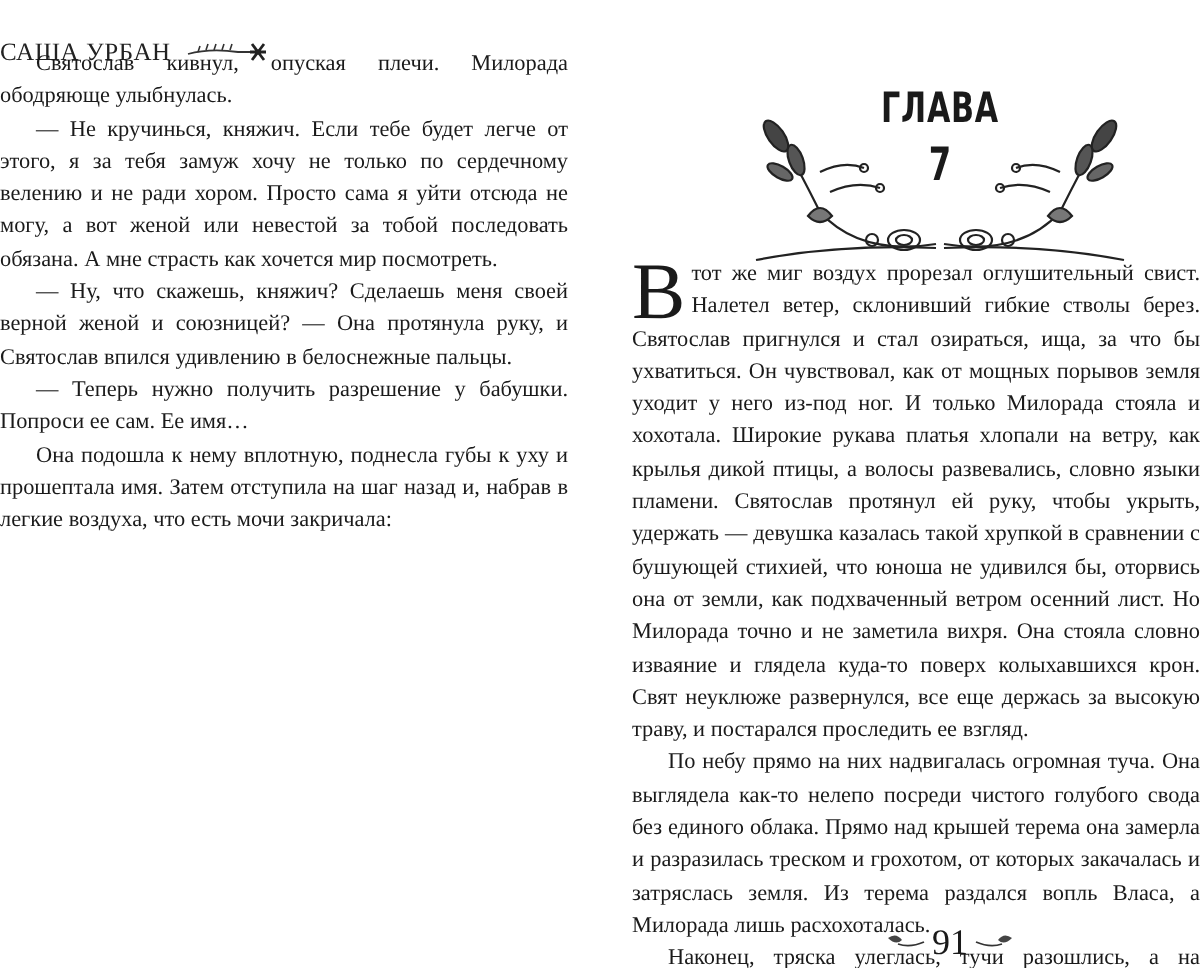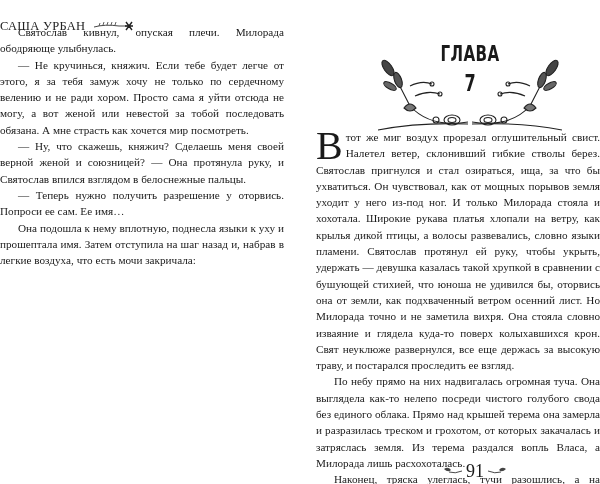--- a/index.html
+++ b/index.html
@@ -42,23 +42,23 @@
     <svg class="orn" viewBox="0 0 44 14">
       <path d="M1 8 Q12 5 26 7 L34 7" stroke="#333" stroke-width="0.9" fill="none"></path>
       <path d="M6 7 l1 -3 M10 6 l1 -3 M14 6 l1 -3 M18 6 l1 -3 M22 6 l1 -3" stroke="#333" stroke-width="0.8"></path>
       <path d="M36 7 l-3 -4 M36 7 l3 -4 M36 7 l-3 4 M36 7 l3 4 M36 7 l-4 0 M36 7 l4 0" stroke="#222" stroke-width="1.4"></path>
       <circle cx="36" cy="7" r="1.3" fill="#222"></circle>
     </svg>
   </div>
   <div class="text-block left-text">
     <p>Святослав кивнул, опуская плечи. Милорада ободряюще улыбнулась.</p>
     <p>— Не кручинься, княжич. Если тебе будет легче от этого, я за тебя замуж хочу не только по сердечному велению и не ради хором. Просто сама я уйти отсюда не могу, а вот женой или невестой за тобой последовать обязана. А мне страсть как хочется мир посмотреть.</p>
-    <p>— Ну, что скажешь, княжич? Сделаешь меня своей верной женой и союзницей? — Она протянула руку, и Святослав впился взглядом в белоснежные пальцы.</p>
-    <p>— Теперь нужно получить разрешение у оторвись. Попроси ее сам. Ее имя…</p>
-    <p>Она подошла к нему вплотную, поднесла языки к уху и прошептала имя. Затем отступила на шаг назад и, набрав в легкие воздуха, что есть мочи закричала:</p>
+    <p>— Ну, что скажешь, княжич? Сделаешь меня своей верной женой и союзницей? — Она протянула руку, и Святослав впился удивлению в белоснежные пальцы.</p>
+    <p>— Теперь нужно получить разрешение у бабушки. Попроси ее сам. Ее имя…</p>
+    <p>Она подошла к нему вплотную, поднесла губы к уху и прошептала имя. Затем отступила на шаг назад и, набрав в легкие воздуха, что есть мочи закричала:</p>
   </div>
 </div>
 
 <div class="page page-right"></div>
 
 <div class="chapter-head">
   <div class="chapter-title">ГЛАВА</div>
   <div class="chapter-num">7</div>
   <svg class="floral" viewBox="0 0 200 80">
     <g fill="none" stroke="#222" stroke-width="1.1">

